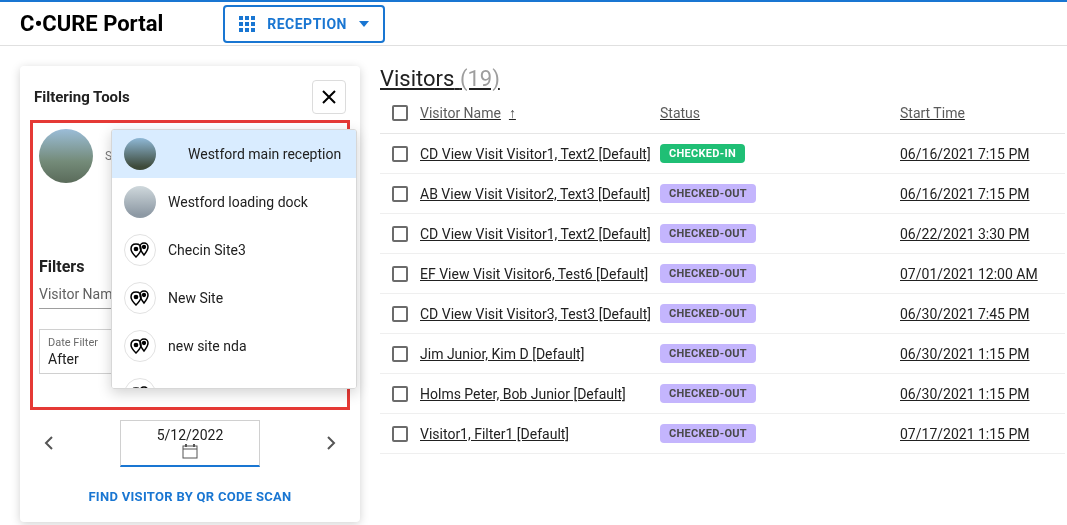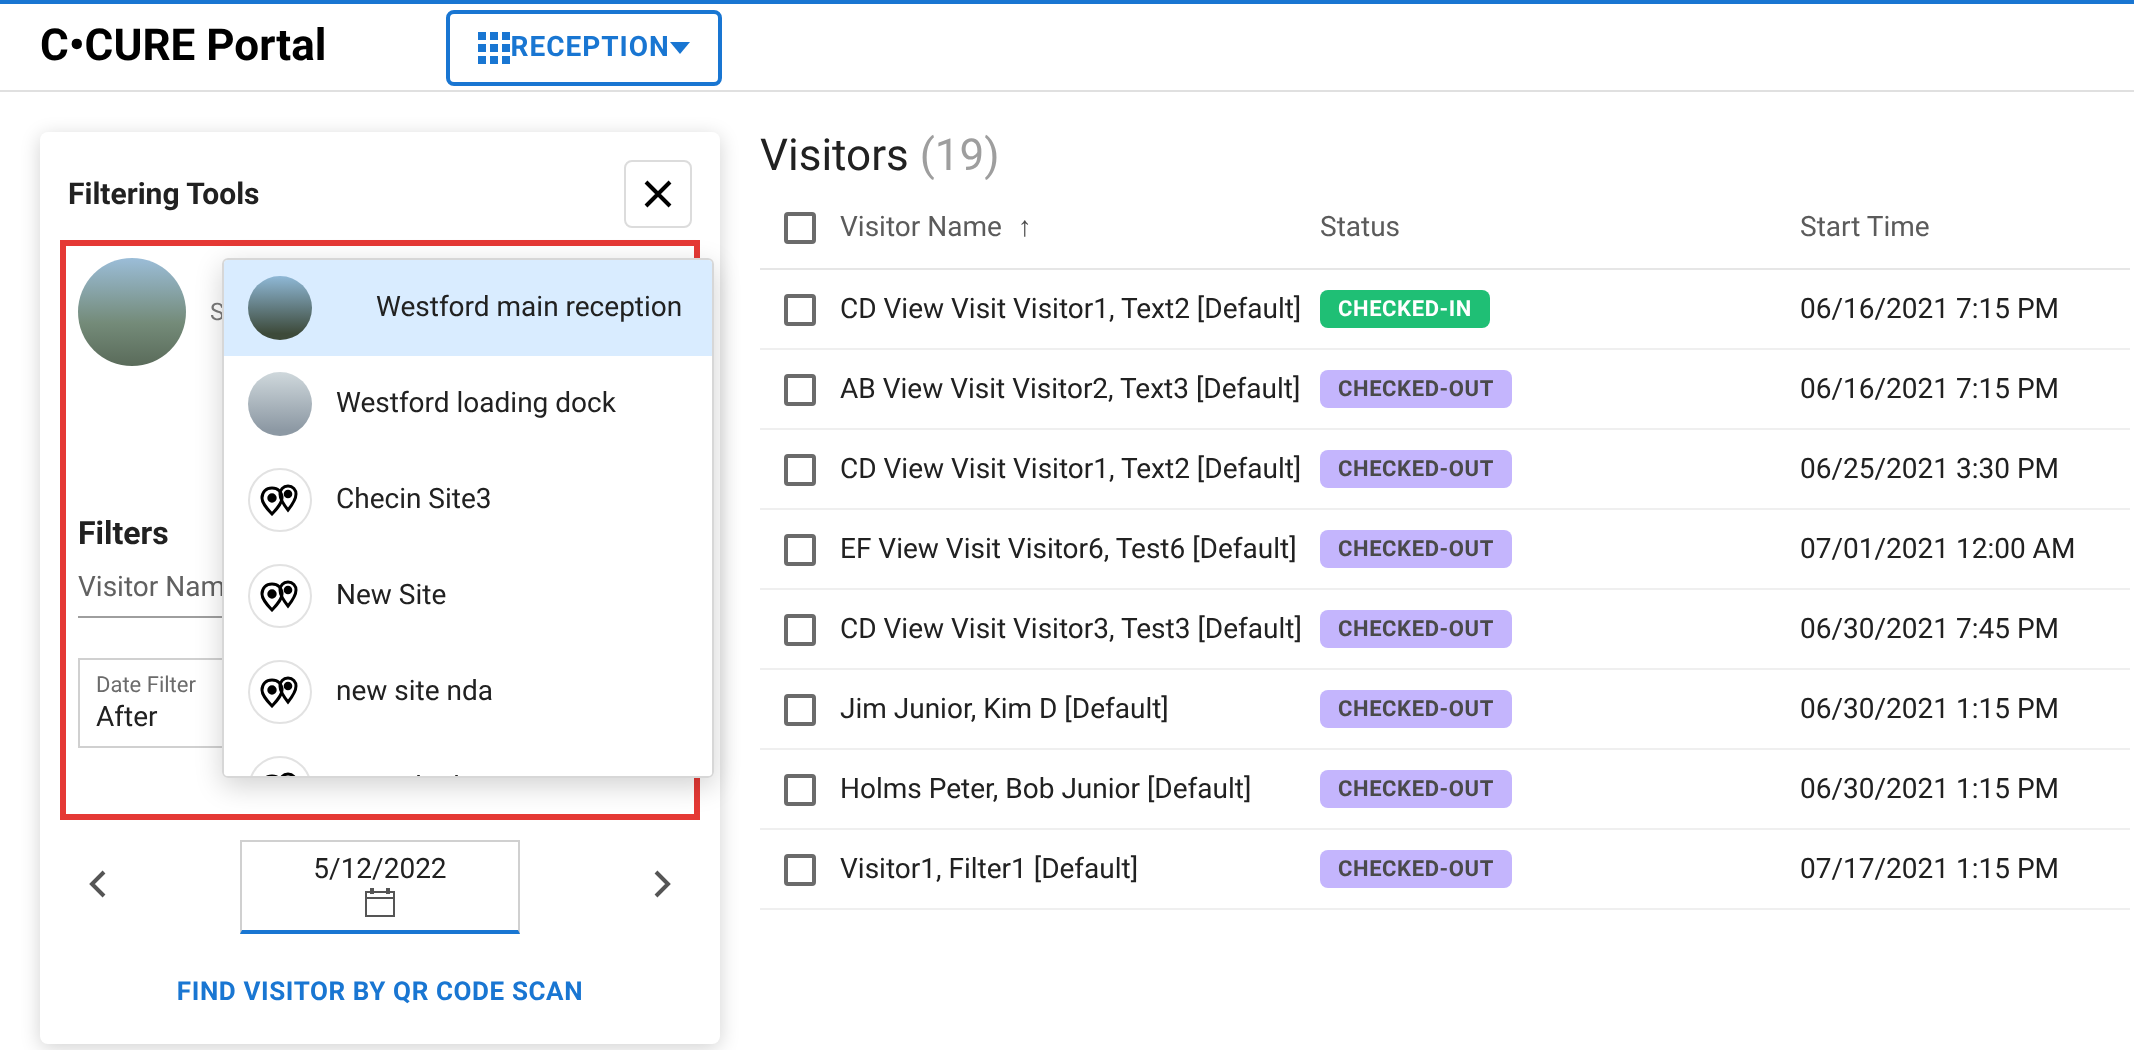--- a/index.html
+++ b/index.html
@@ -23,20 +23,21 @@
     gap: 60px;
     background: #fff;
   }
   .brand { font-weight: 700; font-size: 22px; color: #000; }
   .mode-switch {
     border: 2px solid #1976d2;
     border-radius: 4px;
     height: 38px;
     display: flex;
     align-items: center;
+    gap: 12px;
     padding: 0 14px;
     color: #1976d2;
     font-weight: 700;
     letter-spacing: .5px;
     cursor: pointer;
   }
   .mode-switch svg { display:block; }
   .content { display: flex; padding: 20px 0 0 20px; gap: 20px; align-items:flex-start;}
   
   .filter-panel {
@@ -126,21 +127,21 @@
   .dd-icon {
     width:32px;height:32px;border-radius:50%;
     border:1px solid #e2e2e2;
     background:#fff;
     display:flex;align-items:center;justify-content:center;
     flex-shrink:0;
   }
   .thumb1 { background: linear-gradient(180deg,#8fb8d6 0%, #3d4a3a 90%); border:none;}
   .thumb2 { background: linear-gradient(180deg,#cfd8dc 0%, #8d99a4 90%); border:none;}
   
-  .visitors { flex:1; padding-right:2px;}
+  .visitors { flex:1; padding-right:2px;text-decoration:underline;}
   .vtitle { font-size:22px; color:#212121; }
   .vtitle .cnt { color:#9e9e9e; }
   .vhead {
     display:flex; align-items:center; padding:14px 0 12px 0;
     color:#5b5b5b; font-size:14px; border-bottom:1px solid #e6e6e6;
   }
   .col-chk { width:40px; display:flex; justify-content:center;}
   .col-name { width:240px; display:flex; align-items:center; gap:8px;}
   .col-status { width:240px; }
   .col-time { flex:1; }
@@ -334,21 +335,21 @@
           <div class="col-name">AB View Visit Visitor2, Text3 [Default]</div>
           <div class="col-status"><span class="badge b-out">CHECKED-OUT</span></div>
           <div class="col-time">06/16/2021 7:15 PM</div>
         </div>
         <div class="vrow">
           <div class="col-chk">
             <span class="chk"></span>
           </div>
           <div class="col-name">CD View Visit Visitor1, Text2 [Default]</div>
           <div class="col-status"><span class="badge b-out">CHECKED-OUT</span></div>
-          <div class="col-time">06/25/2021 3:30 PM</div>
+          <div class="col-time">06/22/2021 3:30 PM</div>
         </div>
         <div class="vrow">
           <div class="col-chk">
             <span class="chk"></span>
           </div>
           <div class="col-name">EF View Visit Visitor6, Test6 [Default]</div>
           <div class="col-status"><span class="badge b-out">CHECKED-OUT</span></div>
           <div class="col-time">07/01/2021 12:00 AM</div>
         </div>
         <div class="vrow">

